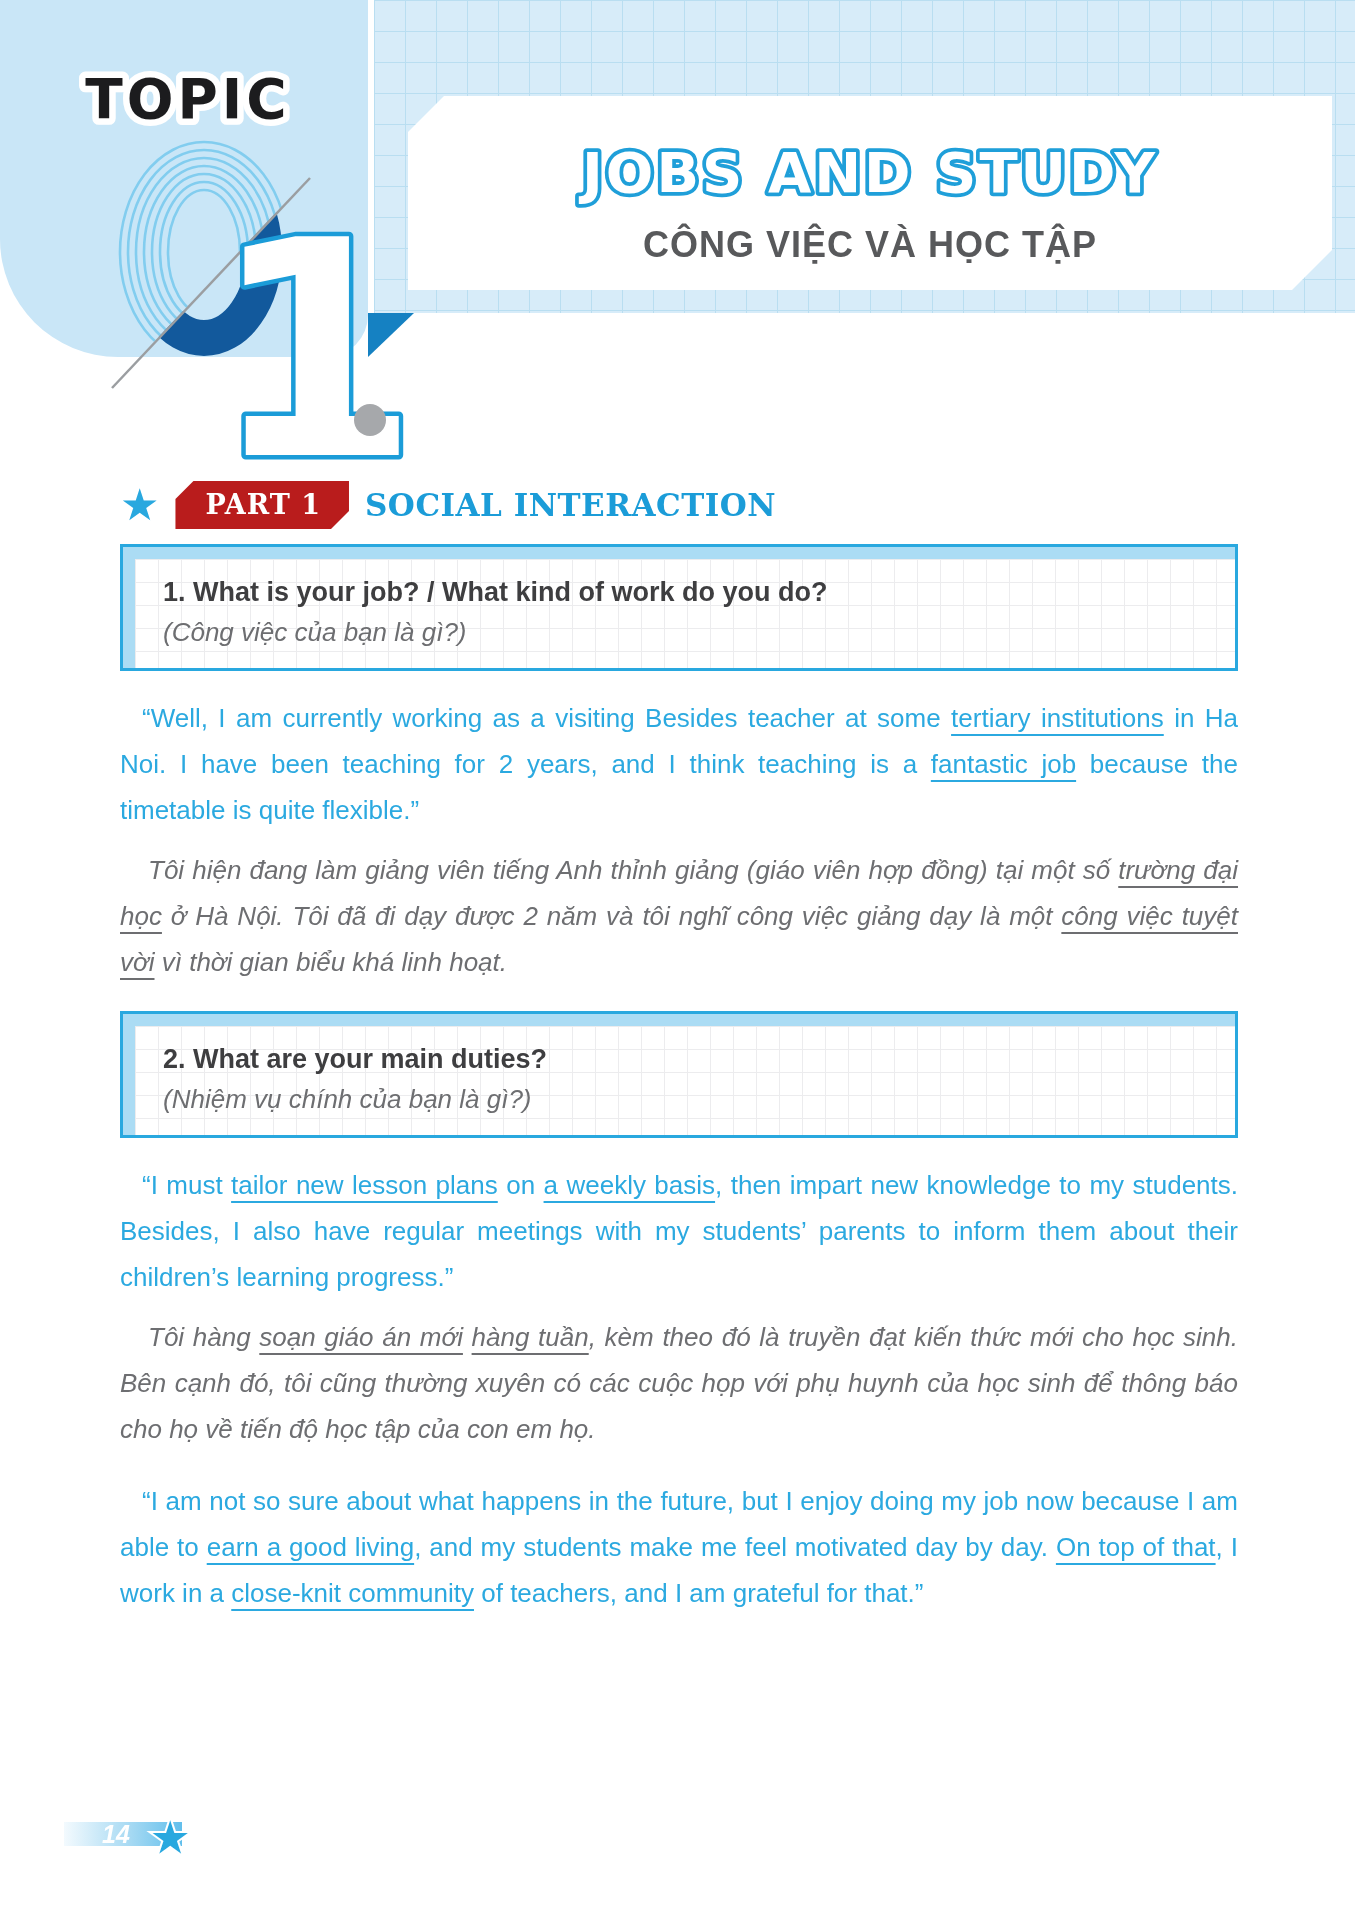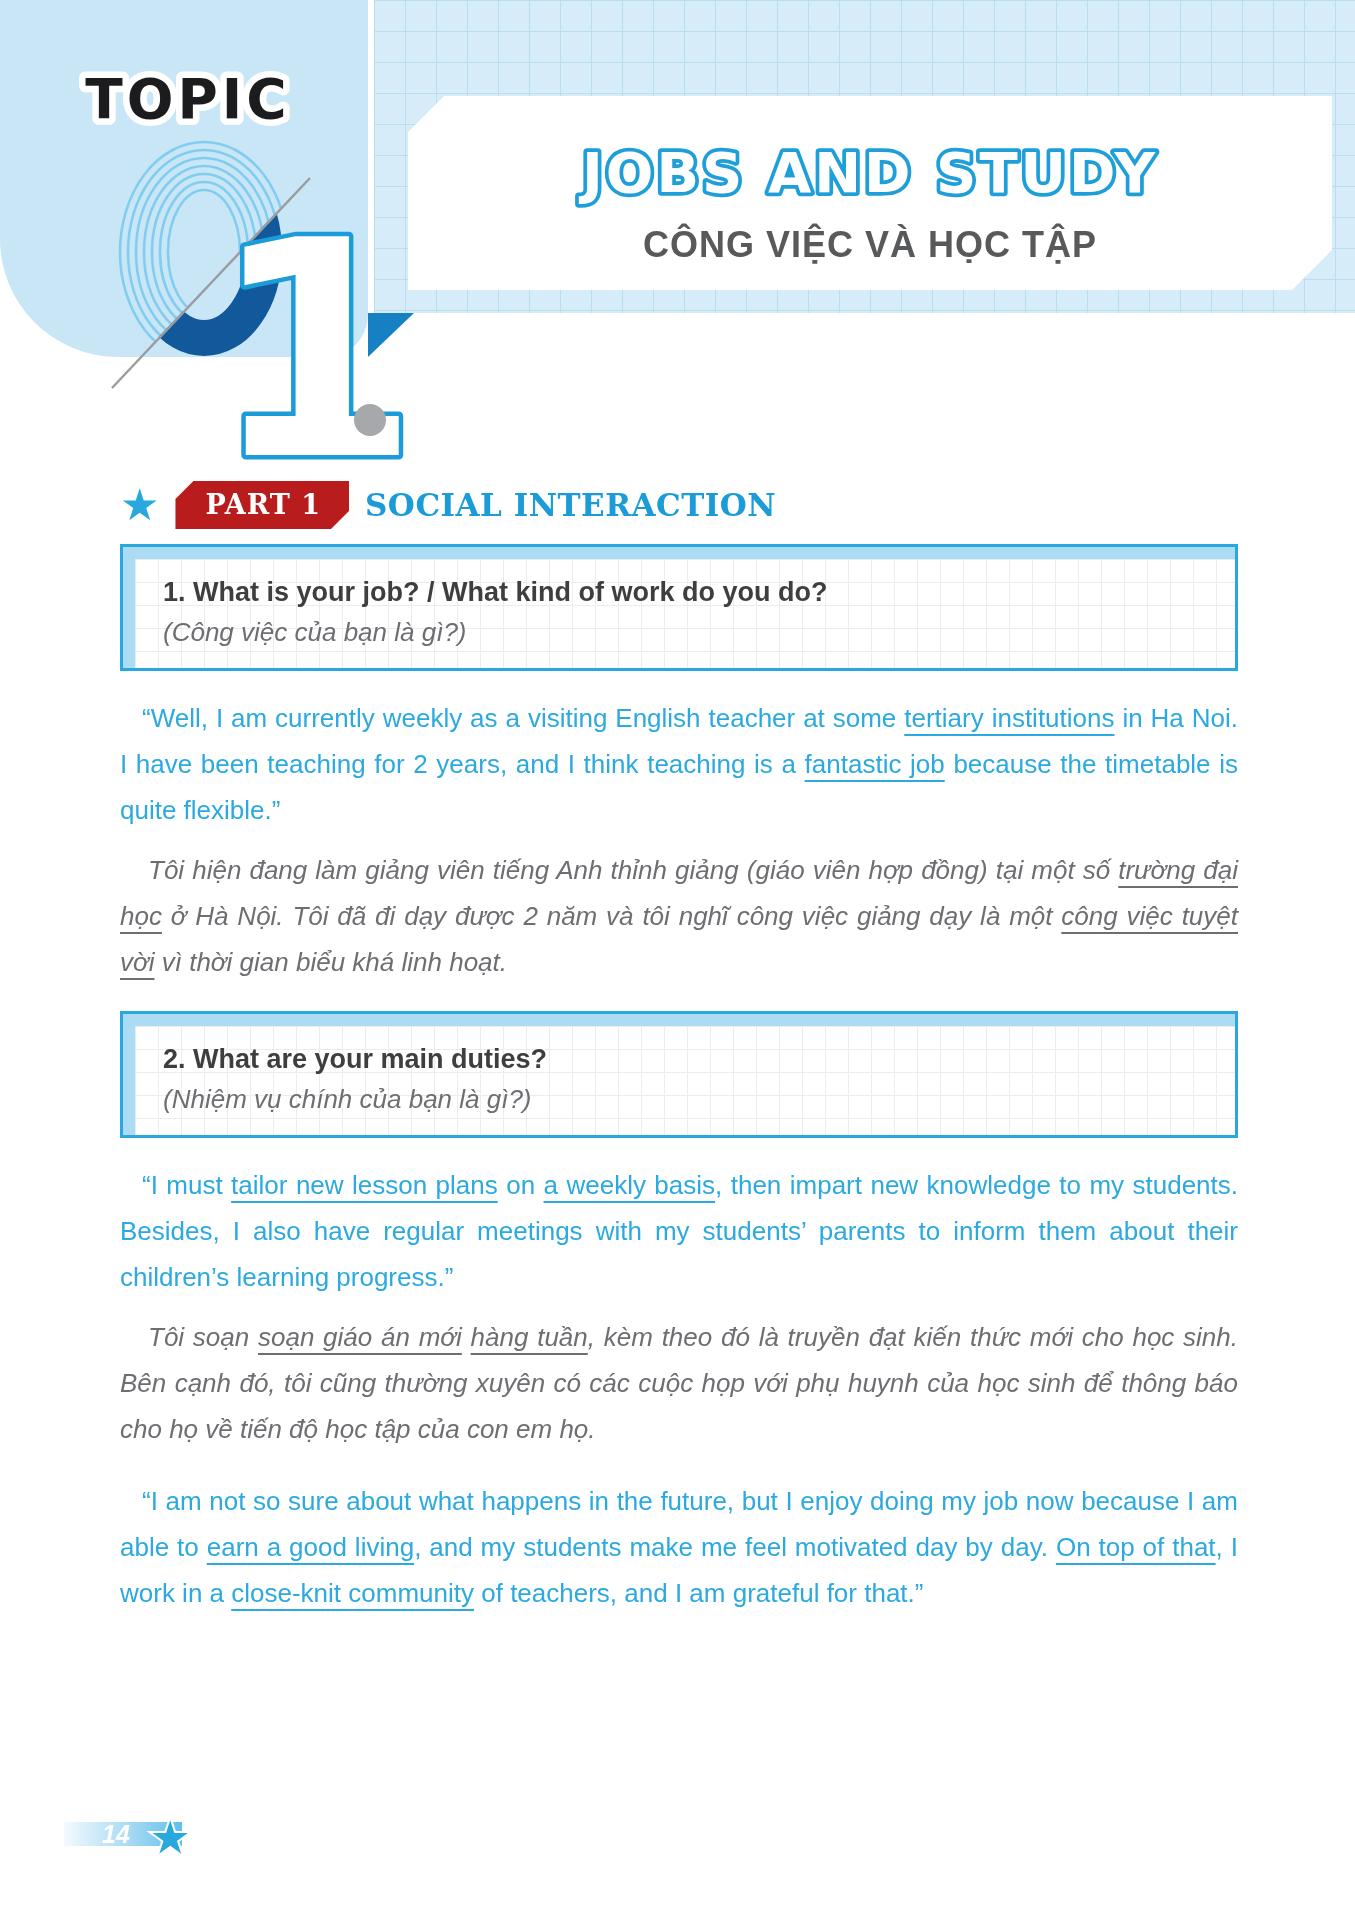--- a/index.html
+++ b/index.html
@@ -110,31 +110,31 @@
     <span class="part-badge">PART 1</span>
     <span class="part-title">SOCIAL INTERACTION</span>
   </div>
 
   <div class="qbox">
     <div class="qbox-in">
       <div class="q-en">1. What is your job? / What kind of work do you do?</div>
       <div class="q-vi">(Công việc của bạn là gì?)</div>
     </div>
   </div>
-  <div class="ans ans-en"><span>“Well, I am currently weekly as a visiting English teacher at some </span><span class="u">tertiary institutions</span><span> in Ha Noi.  I have been teaching for 2 years, and I think teaching is a </span><span class="u">fantastic job</span><span> because the timetable is quite flexible.”</span></div>
+  <div class="ans ans-en"><span>“Well, I am currently working as a visiting Besides teacher at some </span><span class="u">tertiary institutions</span><span> in Ha Noi.  I have been teaching for 2 years, and I think teaching is a </span><span class="u">fantastic job</span><span> because the timetable is quite flexible.”</span></div>
   <div class="ans ans-vi"><span>Tôi hiện đang làm giảng viên tiếng Anh thỉnh giảng (giáo viên hợp đồng) tại một số </span><span class="u">trường đại học</span><span> ở Hà Nội. Tôi đã đi dạy được 2 năm và tôi nghĩ công việc giảng dạy là một </span><span class="u">công việc tuyệt vời</span><span> vì thời gian biểu khá linh hoạt.</span></div>
 
   <div class="qbox">
     <div class="qbox-in">
       <div class="q-en">2. What are your main duties?</div>
       <div class="q-vi">(Nhiệm vụ chính của bạn là gì?)</div>
     </div>
   </div>
   <div class="ans ans-en"><span>“I must </span><span class="u">tailor new lesson plans</span><span> on </span><span class="u">a weekly basis</span><span>, then impart new knowledge to my students. Besides, I also have regular meetings with my students’ parents to inform them about their children’s learning progress.”</span></div>
-  <div class="ans ans-vi"><span>Tôi soạn </span><span class="u">soạn giáo án mới</span><span> </span><span class="u">hàng tuần</span><span>, kèm theo đó là truyền đạt kiến thức mới cho học sinh. Bên cạnh đó, tôi cũng thường xuyên có các cuộc họp với phụ huynh của học sinh để thông báo cho họ về tiến độ học tập của con em họ.</span></div>
+  <div class="ans ans-vi"><span>Tôi hàng </span><span class="u">soạn giáo án mới</span><span> </span><span class="u">hàng tuần</span><span>, kèm theo đó là truyền đạt kiến thức mới cho học sinh. Bên cạnh đó, tôi cũng thường xuyên có các cuộc họp với phụ huynh của học sinh để thông báo cho họ về tiến độ học tập của con em họ.</span></div>
 
   <div class="ans ans-en"><span>“I am not so sure about what happens in the future, but I enjoy doing my job now because I am able to </span><span class="u">earn a good living</span><span>, and my students make me feel motivated day by day. </span><span class="u">On top of that</span><span>, I work in a </span><span class="u">close-knit community</span><span> of teachers, and I am grateful for that.”</span></div>
 
 </div>
 
 <div class="abs foot">
   <span class="foot-num">14</span>
   <span class="foot-star">★</span>
 </div>
 

